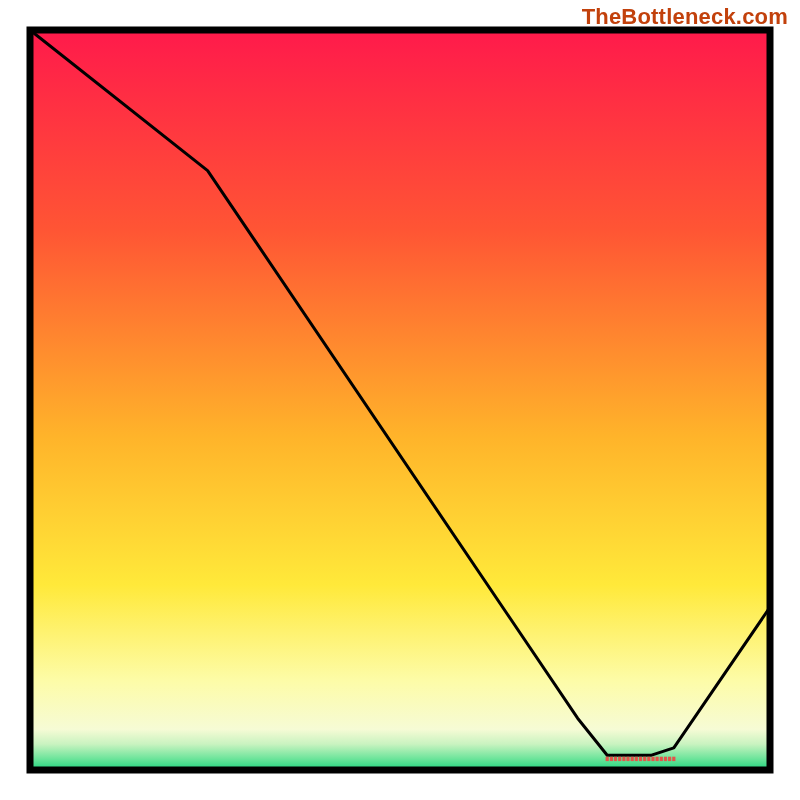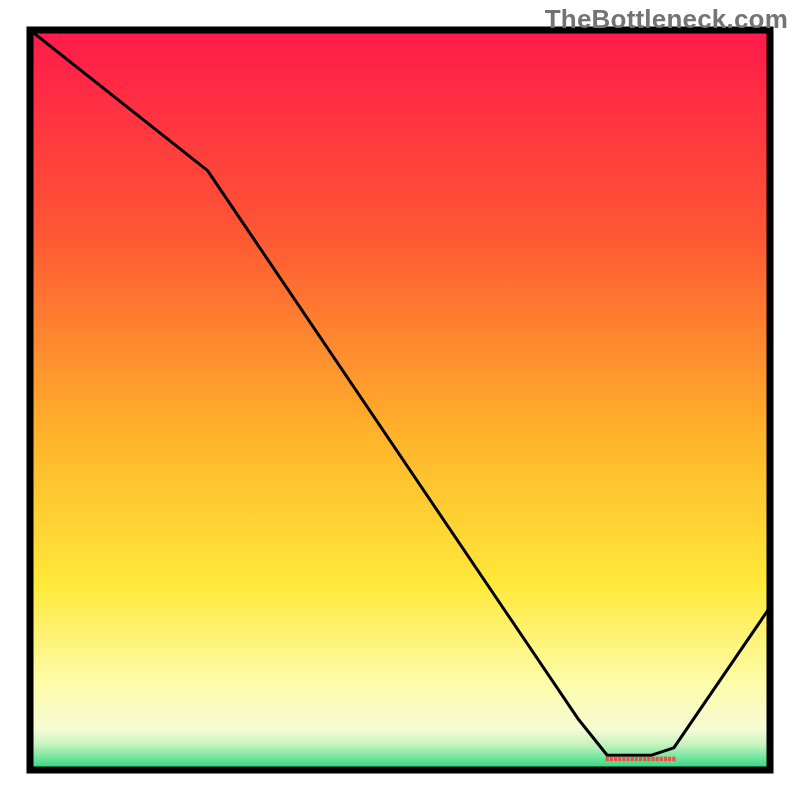--- a/index.html
+++ b/index.html
@@ -13,23 +13,23 @@
   }
   .chart-wrapper {
     position: relative;
     width: 800px;
     height: 800px;
   }
   .watermark {
     position: absolute;
     top: 4px;
     right: 12px;
-    font-size: 26px;
+    font-size: 22px;
     font-weight: bold;
-    color: #737373;
+    color: #c2410c;
     letter-spacing: 0.2px;
     z-index: 5;
   }
   svg {
     display: block;
   }
   .small-marker {
     fill: #e4544a;
   }
 </style>

